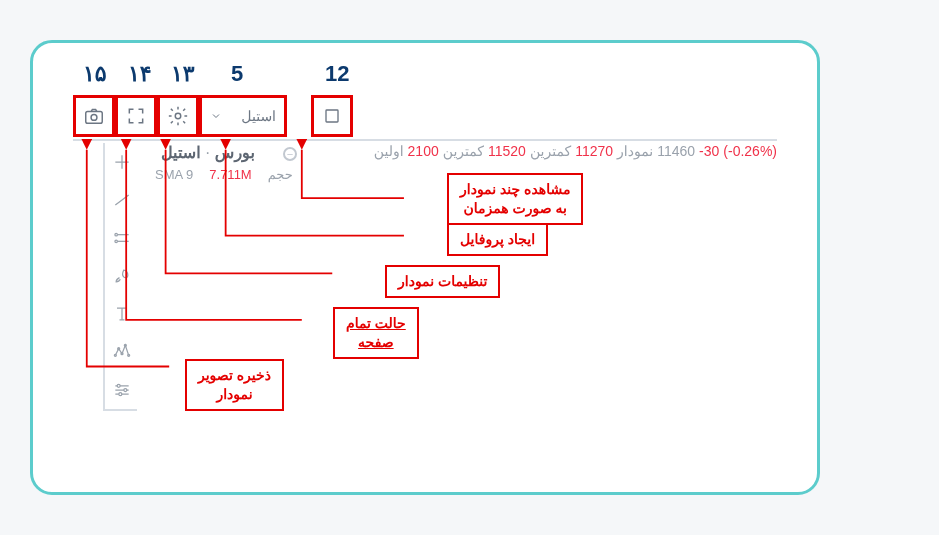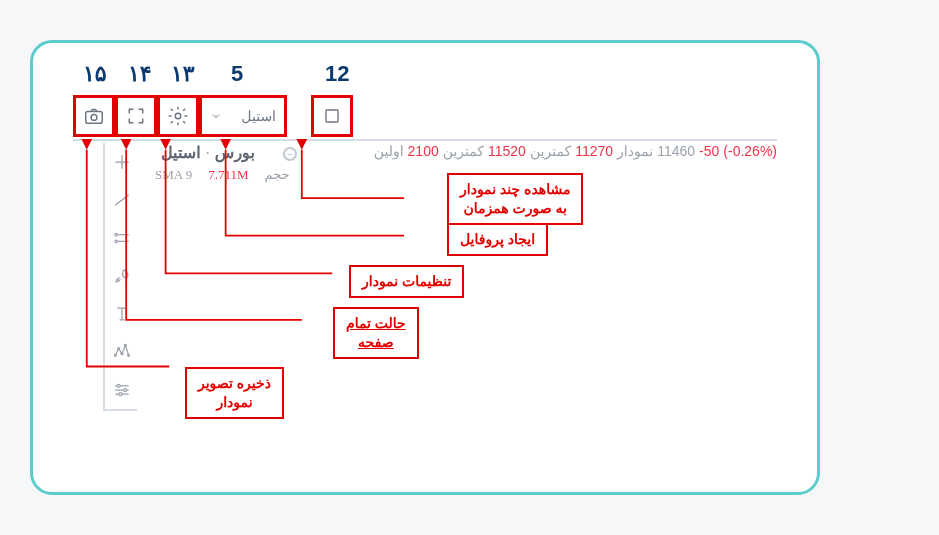--- a/index.html
+++ b/index.html
@@ -79,21 +79,20 @@
   .red { color: #f0324a; }
   .gray { color: #9aa2ac; }
   .sma-row {
     position: absolute;
     top: 124px;
     left: 122px;
     font-size: 13px;
     color: #9aa2ac;
     display: flex;
     gap: 4px;
-    font-family: Liberation Serif, serif;
   }
   .side-toolbar {
     position: absolute;
     top: 100px;
     left: 70px;
     width: 34px;
     display: flex;
     flex-direction: column;
     border-left: 2px solid #d7dde4;
     border-bottom: 2px solid #d7dde4;
@@ -184,21 +183,21 @@
     <div class="tb-btn">
       <svg width="18" height="18" viewBox="0 0 24 24" fill="none" stroke="currentColor" stroke-width="1.8">
           <rect x="4" y="4" width="16" height="16" rx="1"></rect>
         </svg>
     </div>
     <div style="flex:1"></div>
   </div>
 
   <div class="ticker-row">
     <span class="red">(-0.26%)</span>
-    <span class="red">-50</span>
+    <span class="red">-30</span>
     <span class="gray">11460</span>
     <span class="gray">نمودار</span>
     <span class="red">11270</span>
     <span class="gray">کمترین</span>
     <span class="red">11520</span>
     <span class="gray">کمترین</span>
     <span class="red">2100</span>
     <span class="gray">اولین</span>
   </div>
 
@@ -262,24 +261,24 @@
           <circle cx="8" cy="7" r="1.8" fill="#fff"></circle>
           <circle cx="16" cy="12" r="1.8" fill="#fff"></circle>
           <circle cx="10" cy="17" r="1.8" fill="#fff"></circle>
         </svg>
     </button>
   </div>
 
   <div class="callout" style="top:130px; left:414px; white-space:pre-line;">مشاهده چند نمودار
 به صورت همزمان</div>
   <div class="callout" style="top:180px; left:414px;text-align:right;">ایجاد پروفایل</div>
-  <div class="callout" style="top:222px; left:316px;">تنظیمات نمودار</div>
+  <div class="callout" style="top:222px; left:352px;">تنظیمات نمودار</div>
   <div class="callout" style="top:264px; left:300px; white-space:pre-line;text-decoration:underline;">حالت تمام
 صفحه</div>
-  <div class="callout" style="top:316px; left:152px; white-space:pre-line;margin-top:8px;">ذخیره تصویر
+  <div class="callout" style="top:316px; left:152px; white-space:pre-line;">ذخیره تصویر
 نمودار</div>
 
   <svg class="ann-overlay" viewBox="0 0 875 455">
     <defs>
       <marker id="arw" markerWidth="8" markerHeight="8" refX="6" refY="3" orient="auto">
         <path d="M0,0 L6,3 L0,6 Z" fill="#e40000"></path>
       </marker>
     </defs>
     <g stroke="#e40000" stroke-width="2" fill="none">
       <path d="M300 96 L300 150 L414 150" marker-start="url(#arw)"></path>

